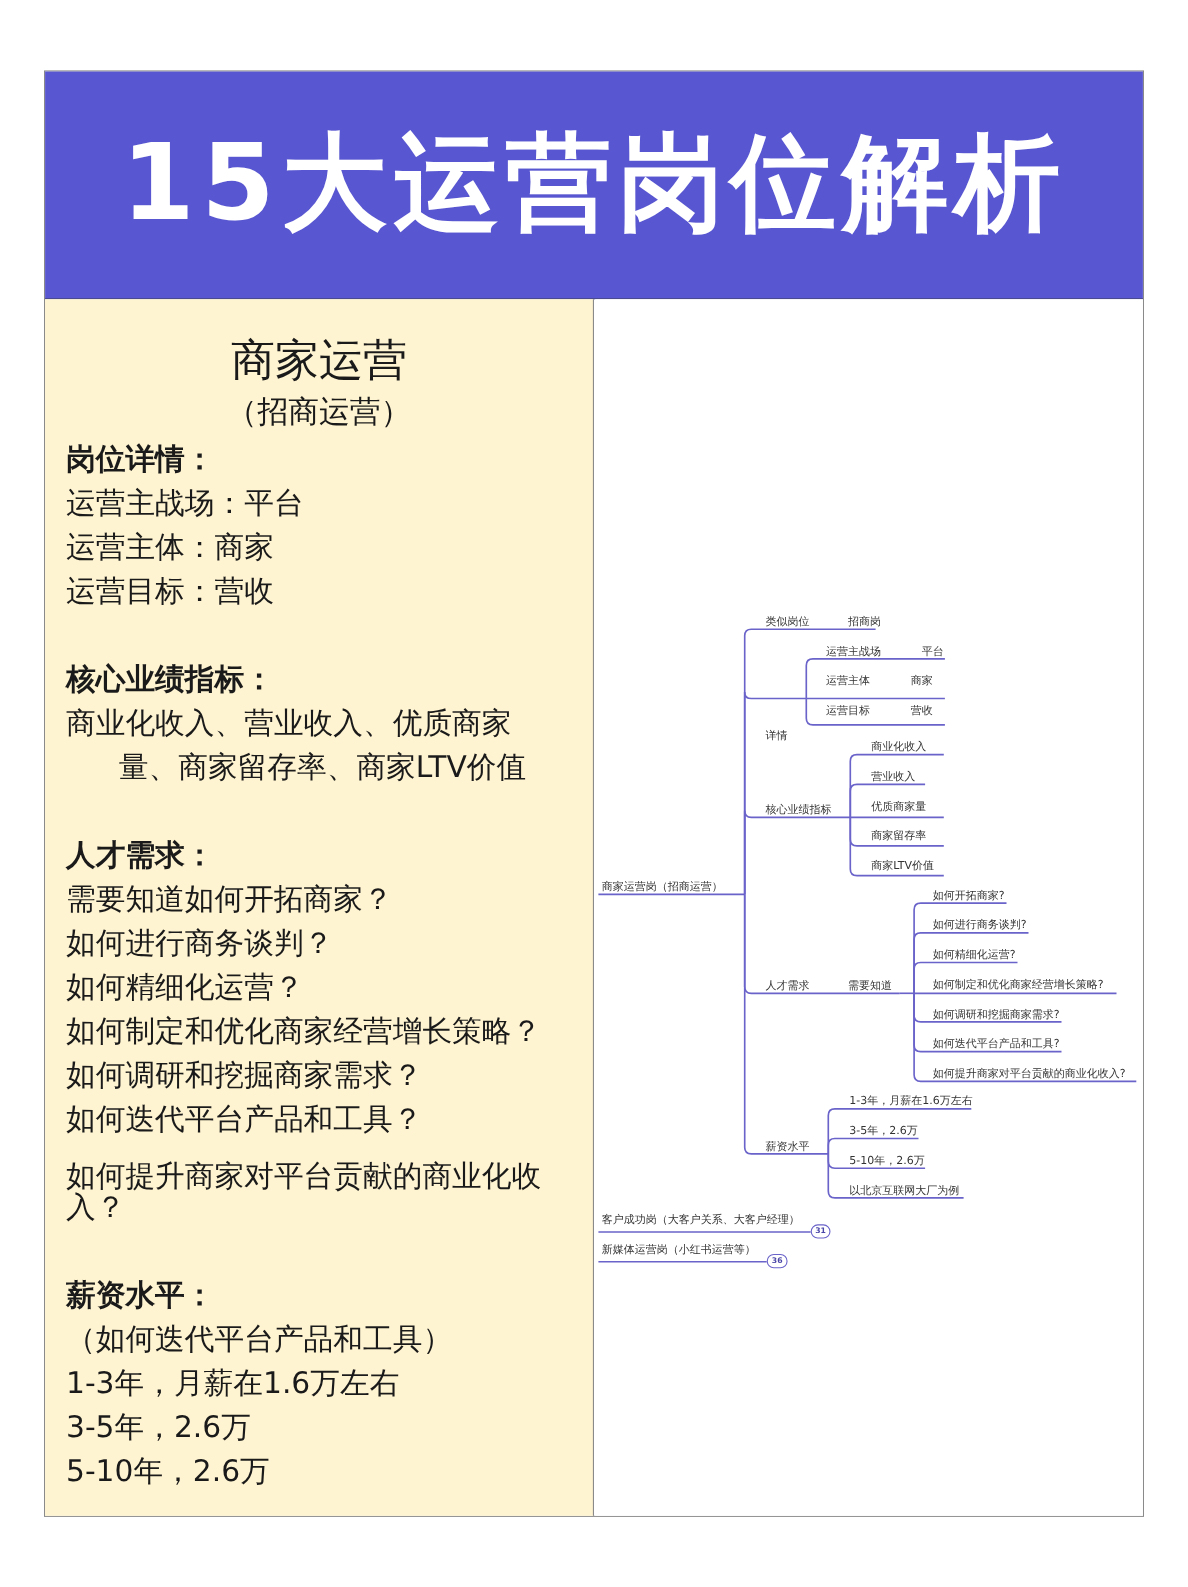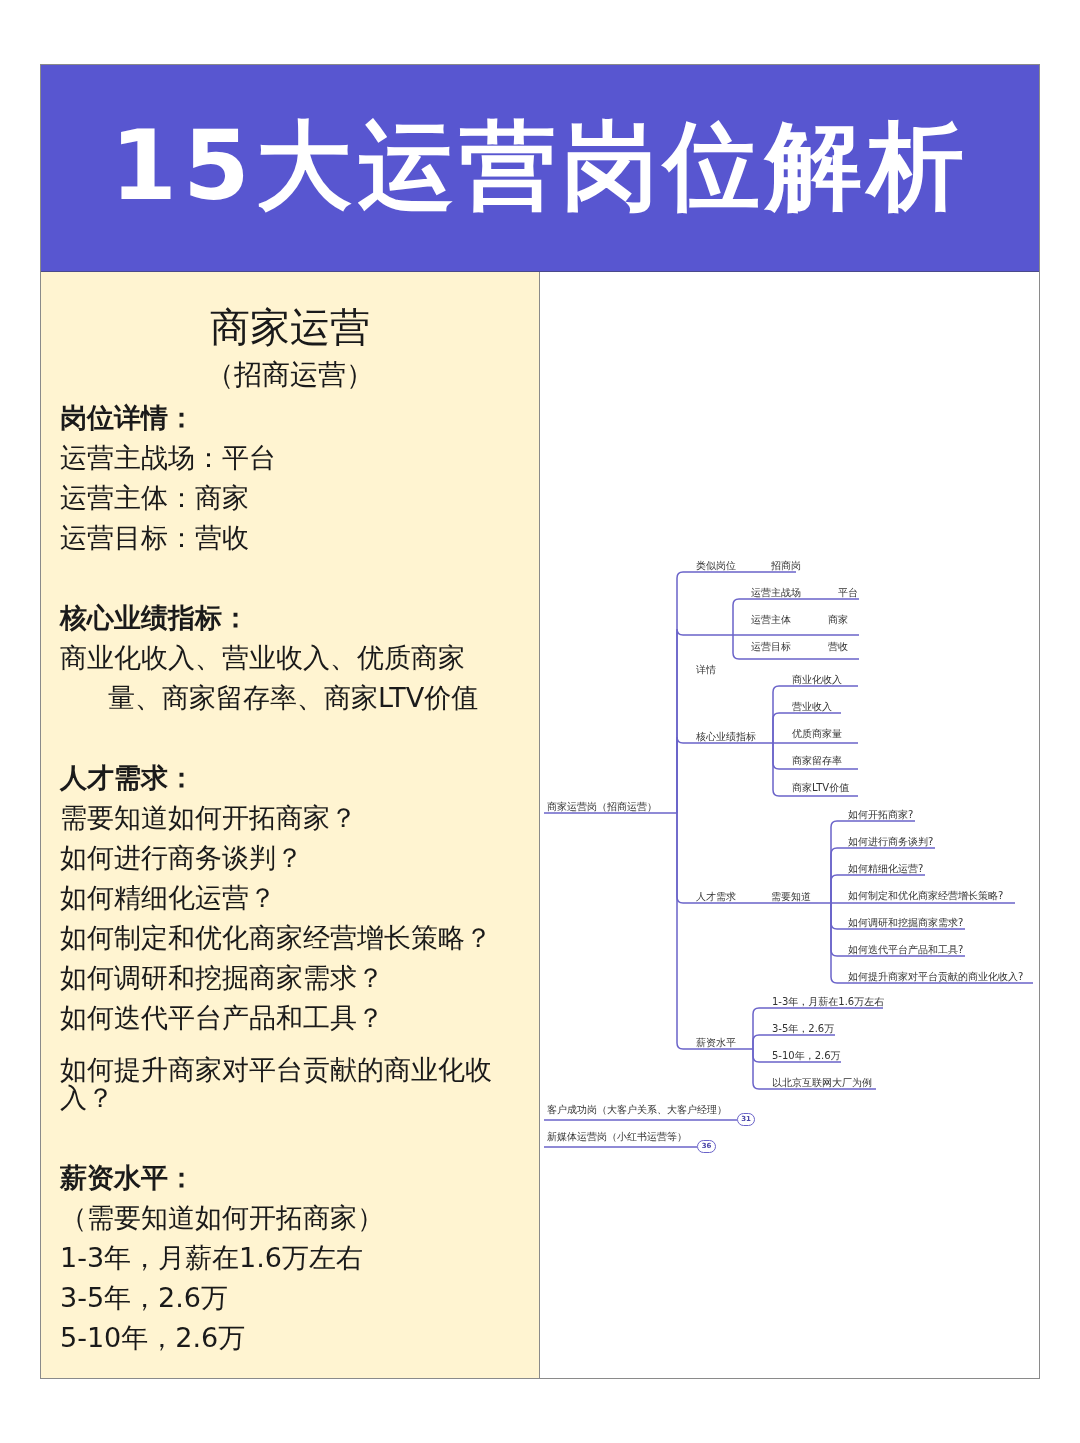--- a/index.html
+++ b/index.html
@@ -51,21 +51,21 @@
         <div class="line" style="top: 526px;">需要知道如何开拓商家？</div>
         <div class="line" style="top: 566px;">如何进行商务谈判？</div>
         <div class="line" style="top: 606px;">如何精细化运营？</div>
         <div class="line" style="top: 646px;">如何制定和优化商家经营增长策略？</div>
         <div class="line" style="top: 686px; text-align: center;">如何调研和挖掘商家需求？</div>
         <div class="line" style="top: 726px;">如何迭代平台产品和工具？</div>
         <div class="line" style="top: 766px; margin-top: 12px;">如何提升商家对平台贡献的商业化收</div>
         <div class="line" style="top: 806px;">入？</div>
         <div class="line" style="top: 846px;"></div>
         <div class="line bold" style="top: 886px;">薪资水平：</div>
-        <div class="line" style="top: 926px;">（需要知道如何开拓商家）</div>
+        <div class="line" style="top: 926px;">（如何迭代平台产品和工具）</div>
         <div class="line" style="top: 966px;">1-3年，月薪在1.6万左右</div>
         <div class="line" style="top: 1006px;">3-5年，2.6万</div>
         <div class="line" style="top: 1046px;">5-10年，2.6万</div>
       </div>
   </div>
 
   <div class="right">
     <div class="mm">
       <svg width="498" height="1106">
         <g fill="none" stroke="#6a63c9" stroke-width="1.5">

